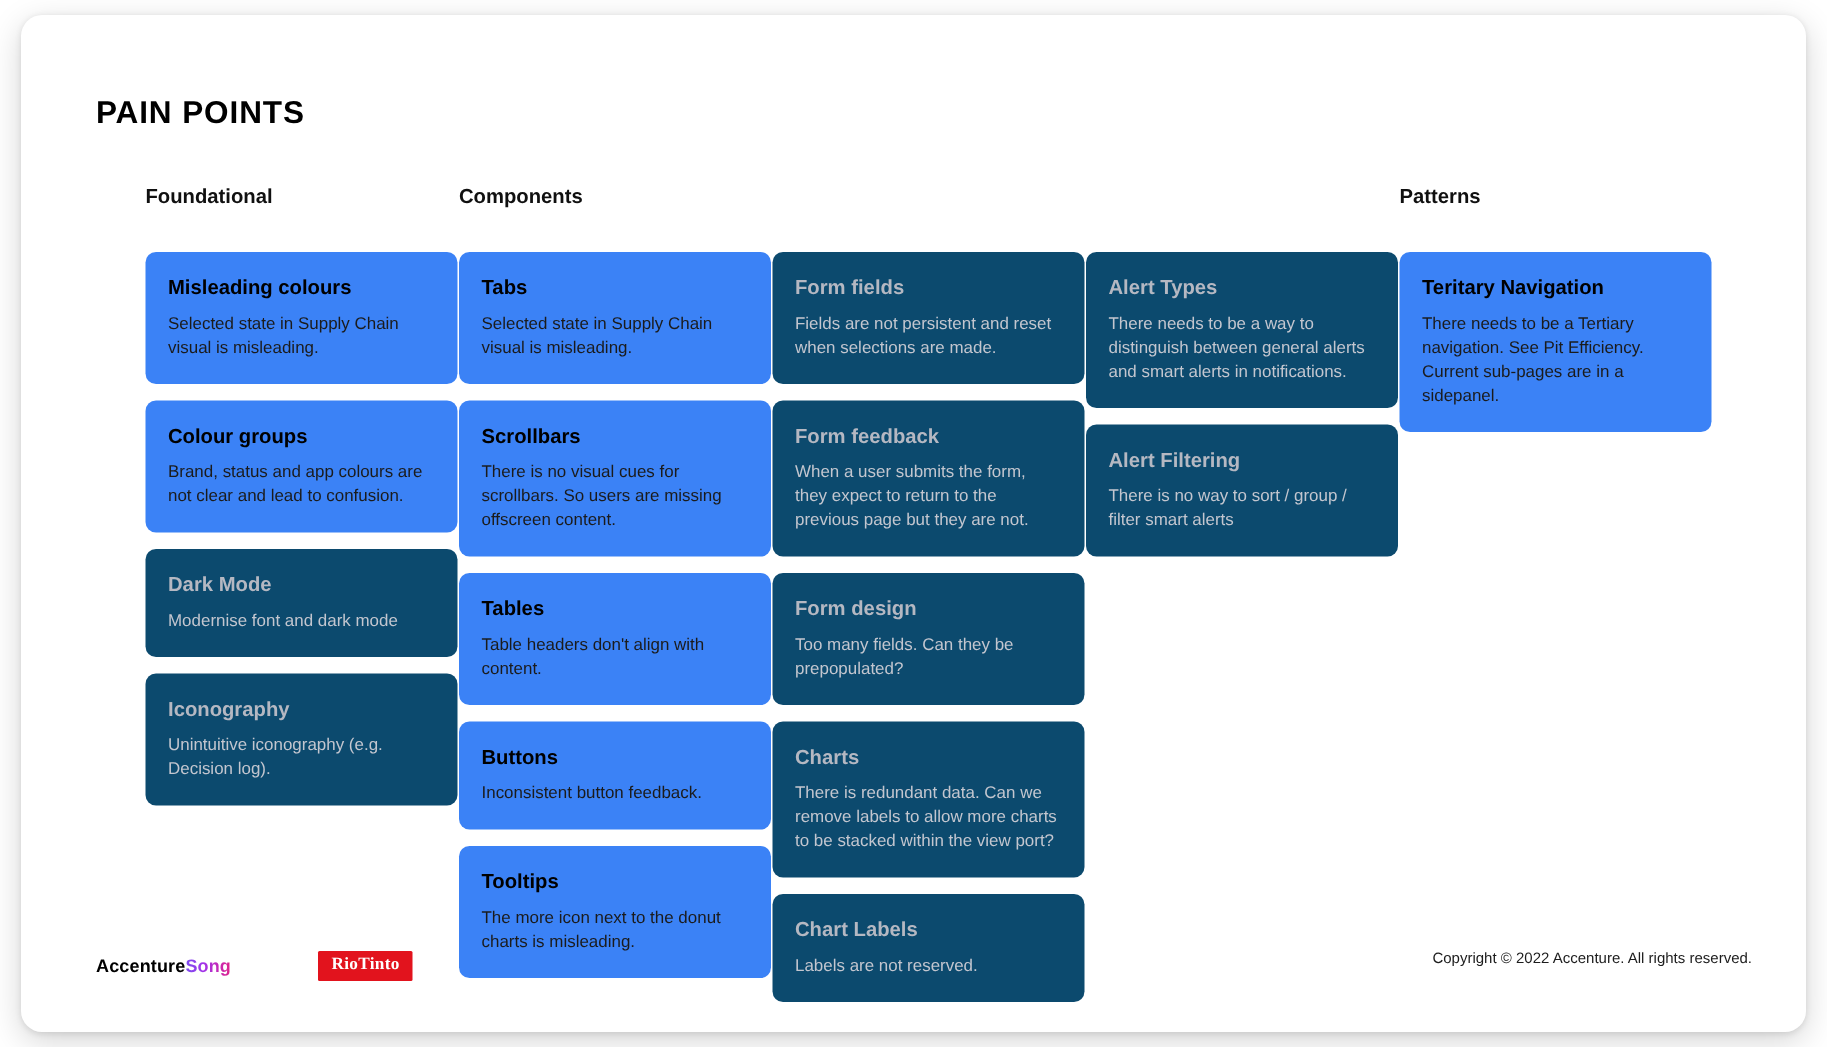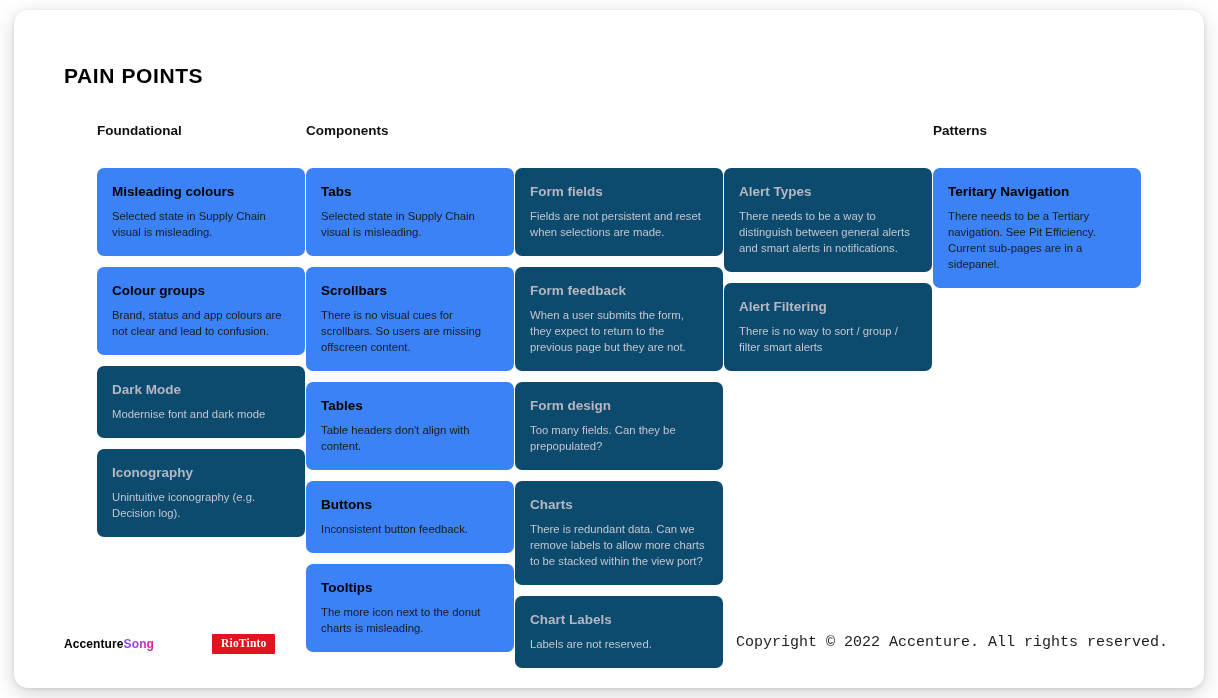--- a/index.html
+++ b/index.html
@@ -139,25 +139,24 @@
     font-weight: 700;
     font-size: 11.5px;
     letter-spacing: 0.2px;
     padding: 3px 9px 4px 9px;
     border-radius: 1px;
     line-height: 1.1;
     margin-left: 44px;
   }
 
   #copyright {
-    font-size: 15px;
+    font-size: 10px;
     font-weight: 400;
     color: #1c1c1c;
     white-space: nowrap;
-    font-family: Liberation Mono, monospace;
   }
 </style>
 </head>
 <body>
 
 <div id="page-surface">
 
   <h1 id="page-title">PAIN POINTS</h1>
 
   <div id="columns">

